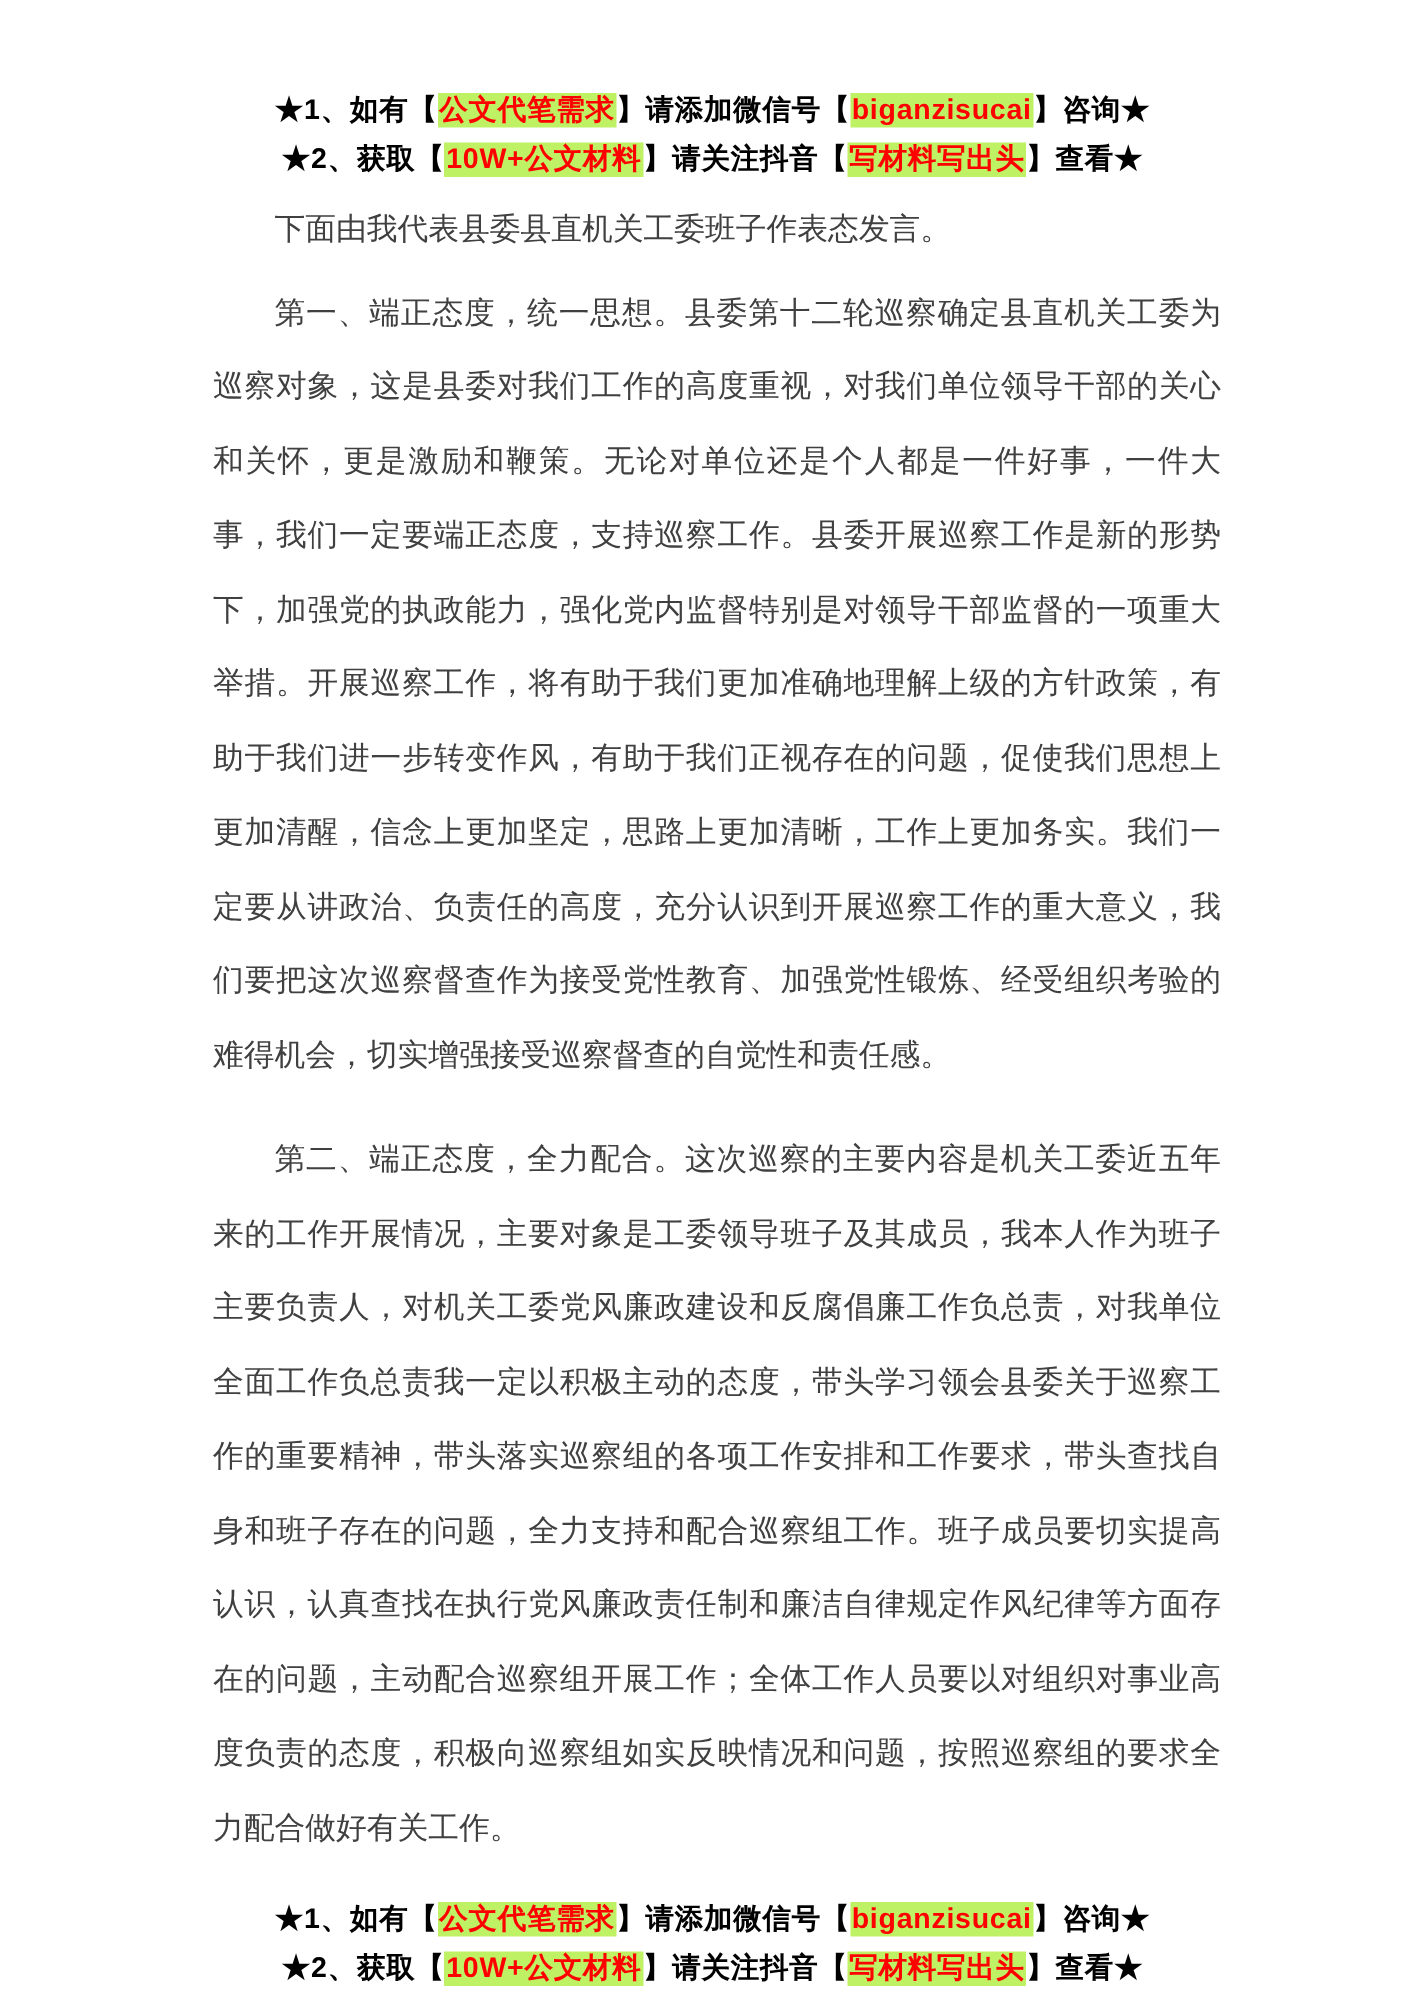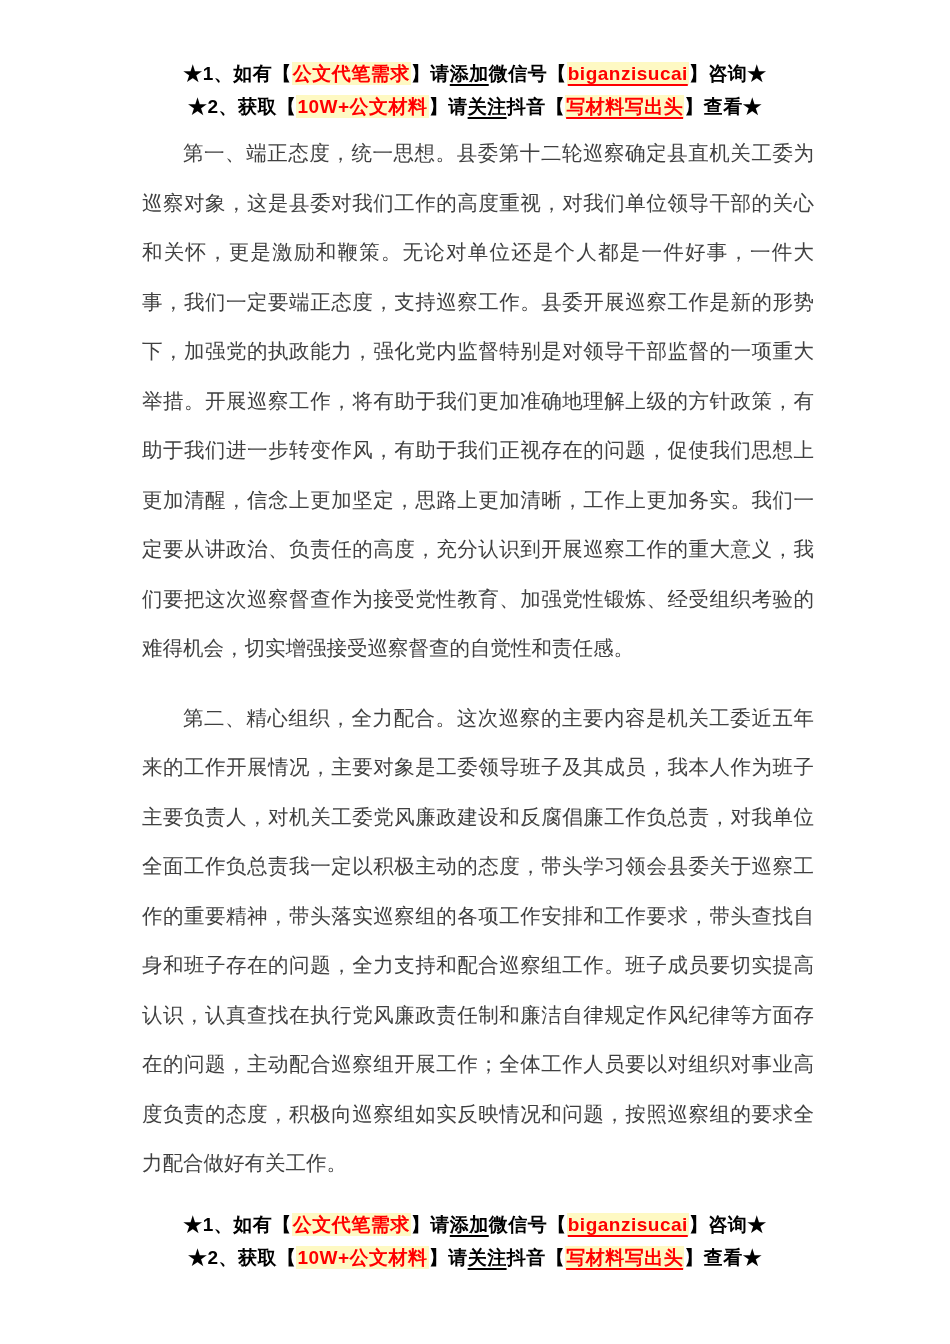--- a/index.html
+++ b/index.html
@@ -18,26 +18,25 @@
     text-align: center;
     font-weight: bold;
     font-size: 19px;
     line-height: 33px;
     color: #000000;
     letter-spacing: 0.5px;
     white-space: nowrap;
   }
   .banner-bottom { margin-top: auto; }
   .seg-hl {
-    background: #fef9c3;
+    background: #bef264;
     color: #ff0000;
     padding: 1px 1px;
   }
   .seg-ul {
-    text-decoration: underline;
     text-decoration-thickness: 2px;
     text-underline-offset: 4px;
   }
   .doc-body {
     width: 672px;
     margin: 5px 0 0 142px;
     font-size: 20.5px;
     line-height: 49.5px;
     color: #404040;
     text-align: justify;
@@ -57,22 +56,23 @@
   <div class="banner">
     <div>
       <span>★1、如有【</span><span class="seg-hl">公文代笔需求</span><span>】请</span><span class="seg-ul">添加</span><span>微信号【</span><span class="seg-hl seg-ul">biganzisucai</span><span>】咨询★</span>
     </div>
     <div>
       <span>★2、获取【</span><span class="seg-hl">10W+公文材料</span><span>】请</span><span class="seg-ul">关注</span><span>抖音【</span><span class="seg-hl seg-ul">写材料写出头</span><span>】查看★</span>
     </div>
   </div>
 
   <div class="doc-body">
+    <p class="para intro">下面由我代表县委县直机关工委班子作表态发言。</p>
     <p class="para"><span class="lead">第一、端正态度，统一思想。</span><span>县委第十二轮巡察确定县直机关工委为巡察对象，这是县委对我们工作的高度重视，对我们单位领导干部的关心和关怀，更是激励和鞭策。无论对单位还是个人都是一件好事，一件大事，我们一定要端正态度，支持巡察工作。县委开展巡察工作是新的形势下，加强党的执政能力，强化党内监督特别是对领导干部监督的一项重大举措。开展巡察工作，将有助于我们更加准确地理解上级的方针政策，有助于我们进一步转变作风，有助于我们正视存在的问题，促使我们思想上更加清醒，信念上更加坚定，思路上更加清晰，工作上更加务实。我们一定要从讲政治、负责任的高度，充分认识到开展巡察工作的重大意义，我们要把这次巡察督查作为接受党性教育、加强党性锻炼、经受组织考验的难得机会，切实增强接受巡察督查的自觉性和责任感。</span></p>
-    <p class="para"><span class="lead">第二、精心组织，全力配合。</span><span>这次巡察的主要内容是机关工委近五年来的工作开展情况，主要对象是工委领导班子及其成员，我本人作为班子主要负责人，对机关工委党风廉政建设和反腐倡廉工作负总责，对我单位全面工作负总责我一定以积极主动的态度，带头学习领会县委关于巡察工作的重要精神，带头落实巡察组的各项工作安排和工作要求，带头查找自身和班子存在的问题，全力支持和配合巡察组工作。班子成员要切实提高认识，认真查找在执行党风廉政责任制和廉洁自律规定作风纪律等方面存在的问题，主动配合巡察组开展工作；全体工作人员要以对组织对事业高度负责的态度，积极向巡察组如实反映情况和问题，按照巡察组的要求全力配合做好有关工作。</span></p>
+    <p class="para"><span class="lead">第二、端正态度，全力配合。</span><span>这次巡察的主要内容是机关工委近五年来的工作开展情况，主要对象是工委领导班子及其成员，我本人作为班子主要负责人，对机关工委党风廉政建设和反腐倡廉工作负总责，对我单位全面工作负总责我一定以积极主动的态度，带头学习领会县委关于巡察工作的重要精神，带头落实巡察组的各项工作安排和工作要求，带头查找自身和班子存在的问题，全力支持和配合巡察组工作。班子成员要切实提高认识，认真查找在执行党风廉政责任制和廉洁自律规定作风纪律等方面存在的问题，主动配合巡察组开展工作；全体工作人员要以对组织对事业高度负责的态度，积极向巡察组如实反映情况和问题，按照巡察组的要求全力配合做好有关工作。</span></p>
   </div>
 
   <div class="banner banner-bottom">
     <div>
       <span>★1、如有【</span><span class="seg-hl">公文代笔需求</span><span>】请</span><span class="seg-ul">添加</span><span>微信号【</span><span class="seg-hl seg-ul">biganzisucai</span><span>】咨询★</span>
     </div>
     <div>
       <span>★2、获取【</span><span class="seg-hl">10W+公文材料</span><span>】请</span><span class="seg-ul">关注</span><span>抖音【</span><span class="seg-hl seg-ul">写材料写出头</span><span>】查看★</span>
     </div>
   </div>

